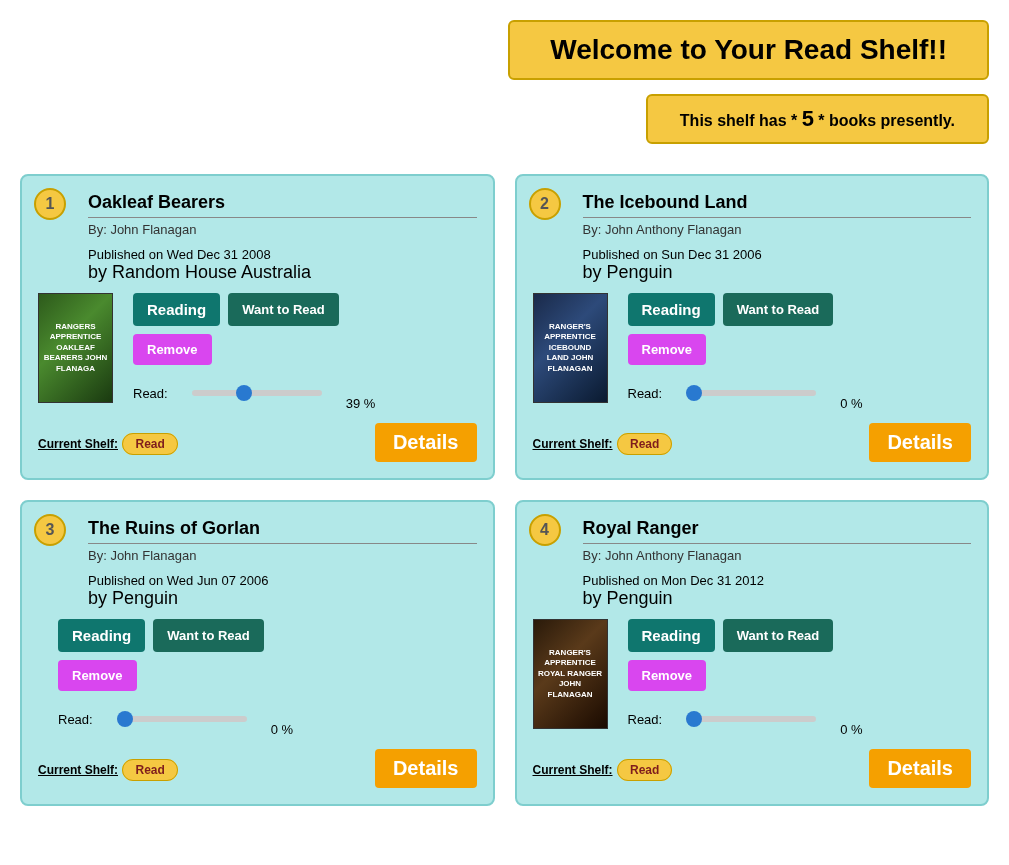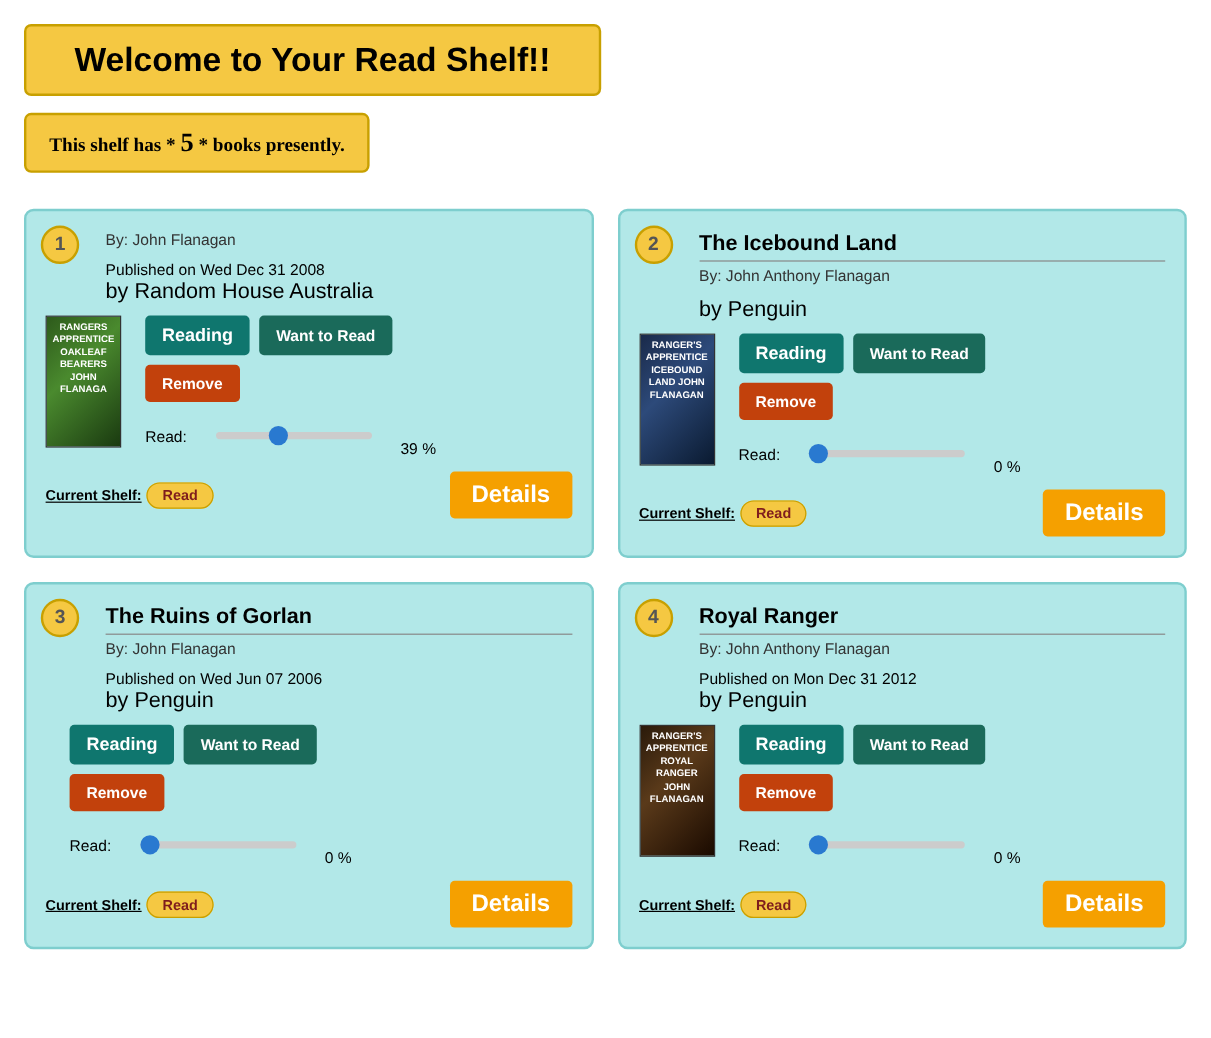--- a/index.html
+++ b/index.html
@@ -4,41 +4,40 @@
   <style>
     * { box-sizing: border-box; margin: 0; padding: 0; }
     body {
       background: #fff;
       font-family: Arial, sans-serif;
       padding: 20px;
     }
     .page-header {
       display: flex;
       flex-direction: column;
-      align-items: flex-start;
+      align-items: flex-end;
       margin-bottom: 30px;
     }
     .title-banner {
       background: #f5c842;
       border: 2px solid #c8a000;
       border-radius: 6px;
       padding: 12px 40px;
       margin-bottom: 14px;
     }
     .title-banner h1 {
       font-size: 28px;
       font-weight: bold;
       color: #000;
     }
     .shelf-count-banner {
       background: #f5c842;
       border: 2px solid #c8a000;
       border-radius: 6px;
-      padding: 10px 19px;
-      font-family: Liberation Serif, serif;
+      padding: 10px 32px;
     }
     .shelf-count-banner p {
       font-size: 16px;
       font-weight: bold;
       color: #000;
     }
     .shelf-count-banner .count-num {
       font-size: 22px;
       font-weight: bold;
     }
@@ -96,27 +95,27 @@
     }
     .book-info .publisher {
       font-size: 18px;
       color: #000;
     }
     .book-body {
       display: flex;
       margin-top: 10px;
     }
     .book-cover {
-      width: 63px;
+      width: 75px;
       height: 110px;
       background: #555;
       border: 1px solid #333;
       flex-shrink: 0;
       display: flex;
-      align-items: flex-start;
+      align-items: center;
       justify-content: center;
       overflow: hidden;
       position: relative;
     }
     .book-cover-1 { background: linear-gradient(135deg, #2d5a1b 0%, #4a8a2e 40%, #1a3a10 100%); }
     .book-cover-2 { background: linear-gradient(135deg, #1a2a4a 0%, #2d4a7a 40%, #0a1a30 100%); }
     .book-cover-3 { background: linear-gradient(135deg, #1a1a3a 0%, #2a2a5a 40%, #0a0a20 100%); }
     .book-cover-4 { background: linear-gradient(135deg, #2a1a0a 0%, #5a3a1a 40%, #1a0a00 100%); }
     .book-cover-text {
       color: #fff;
@@ -152,21 +151,21 @@
       background: #1a6a5a;
       color: #fff;
       border: none;
       border-radius: 4px;
       padding: 8px 14px;
       font-size: 13px;
       font-weight: bold;
       cursor: pointer;
     }
     .btn-remove {
-      background: #c2410c;
+      background: #d946ef;
       color: #fff;
       border: none;
       border-radius: 4px;
       padding: 8px 14px;
       font-size: 13px;
       font-weight: bold;
       cursor: pointer;
       align-self: flex-start;
     }
     .read-progress {
@@ -244,20 +243,21 @@
       <span class="count-num">5</span>
       <span>*  books presently.</span>
     </p>
   </div>
 </div>
 
 <div class="books-grid" id="books-grid">
 <div class="book-card">
     <div class="book-number">1</div>
     <div class="book-info">
+      <h2>Oakleaf Bearers</h2>
       <div class="author">By: John Flanagan</div>
       <div class="published">Published on Wed Dec 31 2008</div>
       <div class="publisher">by Random House Australia</div>
     </div>
     <div class="book-body">
       <div class="book-cover book-cover-1">
         <span class="book-cover-text">RANGERS APPRENTICE
 OAKLEAF BEARERS
 JOHN FLANAGA</span>
       </div>
@@ -280,20 +280,21 @@
         <span class="shelf-badge">Read</span>
       </div>
       <button class="btn-details">Details</button>
     </div>
   </div>
     <div class="book-card">
     <div class="book-number">2</div>
     <div class="book-info">
       <h2>The Icebound Land</h2>
       <div class="author">By: John Anthony Flanagan</div>
+      <div class="published">Published on Sun Dec 31 2006</div>
       <div class="publisher">by Penguin</div>
     </div>
     <div class="book-body">
       <div class="book-cover book-cover-2">
         <span class="book-cover-text">RANGER'S APPRENTICE
 ICEBOUND LAND
 JOHN FLANAGAN</span>
       </div>
       <div class="book-actions">
         <div class="btn-row">

